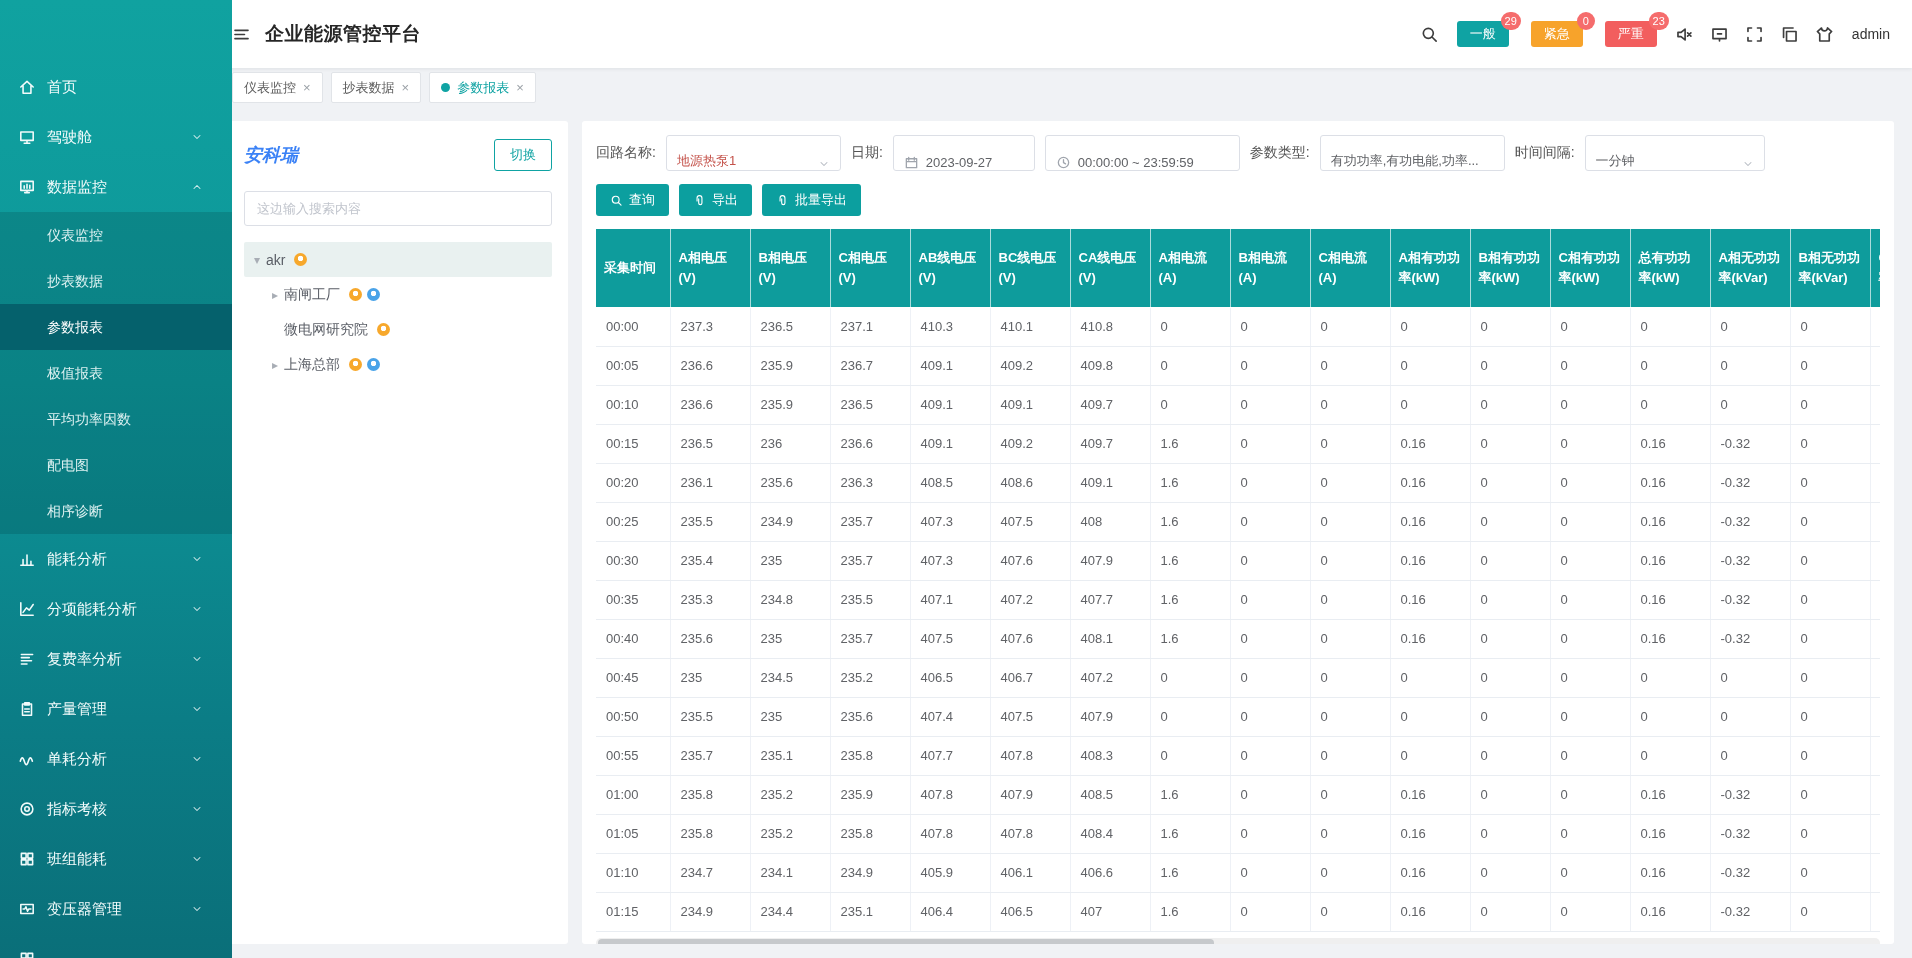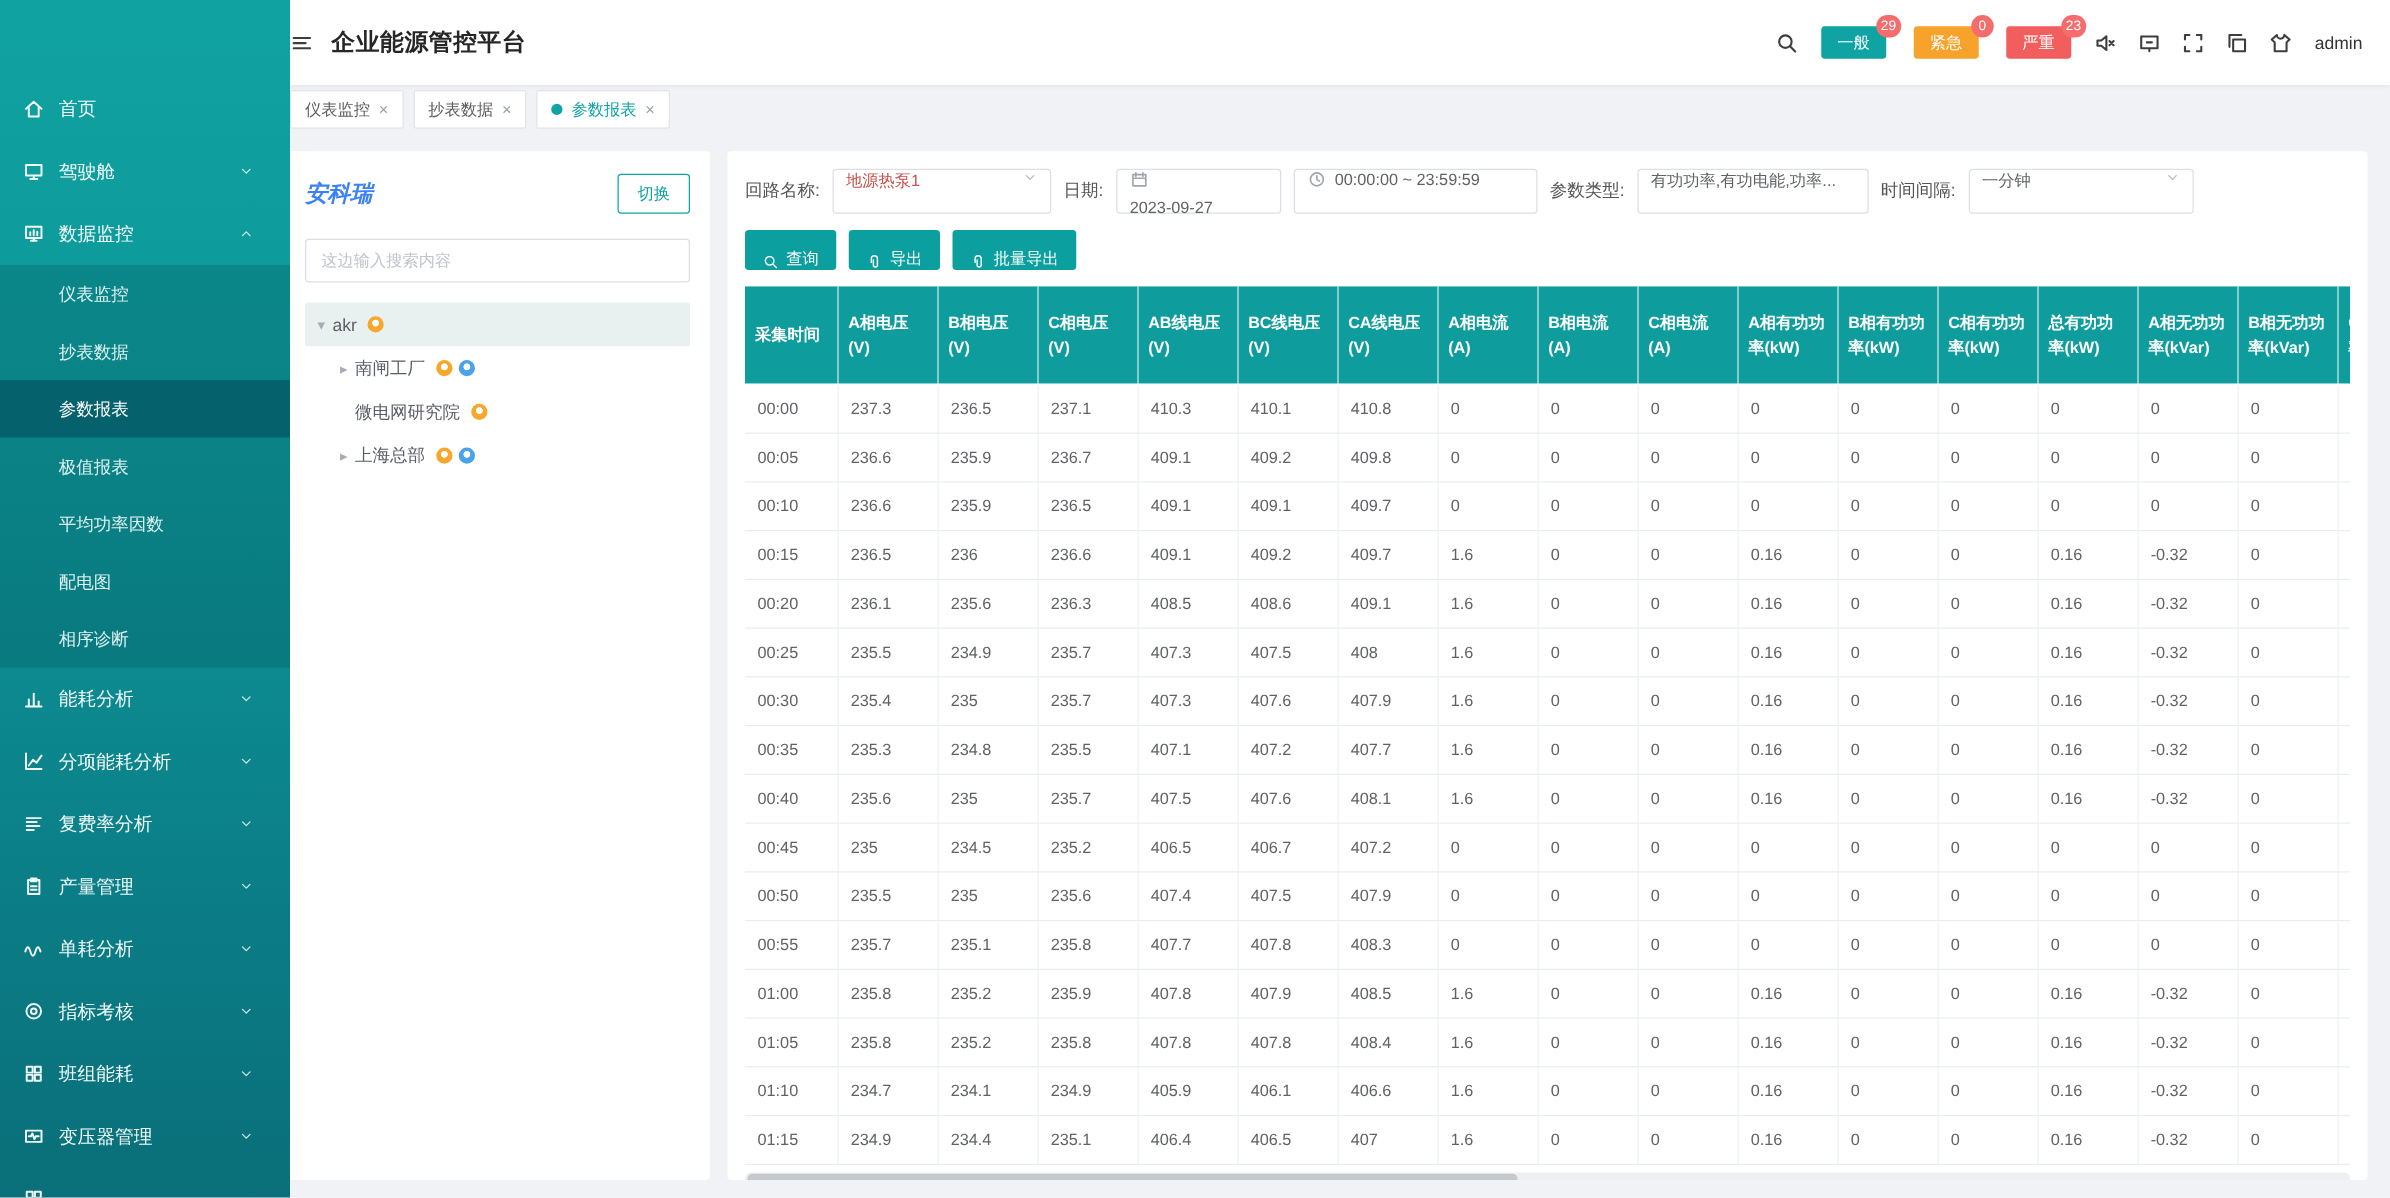--- a/index.html
+++ b/index.html
@@ -50,30 +50,30 @@
   .tree-node.selected{background:#e9f1f0;}
   .caret{width:18px;color:#a8adb5;font-size:12px;flex:none;text-align:center;}
   .node-label{margin-right:4px;}
   .nb{width:13px;height:13px;border-radius:50%;margin-left:5px;display:inline-block;flex:none;}
   .nb-orange{background:radial-gradient(circle at 50% 42%,#fff 0 2.5px,#f7a82c 3px);}
   .nb-blue{background:radial-gradient(circle at 50% 42%,#fff 0 2.5px,#4aa3e8 3px);}
 
   
   .filter-row{display:flex;align-items:center;gap:10px;font-size:14px;color:#555;white-space:nowrap;}
   .f-label{flex:none;}
-  .f-box{height:36px;border:1px solid #dcdfe6;border-radius:3px;display:flex;align-items:flex-start;padding:0 10px;font-size:13px;color:#606266;background:#fff;gap:7px;cursor:pointer;flex:none;}
+  .f-box{height:36px;border:1px solid #dcdfe6;border-radius:3px;display:flex;align-items:flex-end;padding:0 10px;font-size:13px;color:#606266;background:#fff;gap:7px;cursor:pointer;flex:none;}
   .f-select{justify-content:space-between;}
   .f-ic{width:15px;height:15px;color:#a0a5ad;flex:none;}
   .sel-ic{width:12px;height:12px;color:#b5bac2;flex:none;}
   .circuit-value{color:#c4524a;}
-  .w175{width:175px;} .w150{width:132px;flex-direction:column;} .w195{width:195px;} .w185{width:185px;} .w180{width:180px;}
+  .w175{width:175px;} .w150{width:142px;} .w195{width:195px;} .w185{width:185px;} .w180{width:180px;}
   .ellip{overflow:hidden;text-overflow:ellipsis;}
 
   .btn-row{margin-top:13px;display:flex;gap:10px;}
-  .btn{height:32px;background:#0c9f9f;color:#fff;border:none;border-radius:3px;padding:0 14px;font-size:13px;display:inline-flex;align-items:flex-end;gap:6px;cursor:pointer;}
+  .btn{height:32px;background:#0c9f9f;color:#fff;border:none;border-radius:3px;padding:0 14px;font-size:13px;display:inline-flex;align-items:center;gap:6px;cursor:pointer;}
   .btn-ic{width:13px;height:13px;flex:none;}
 
   
   .table-wrap{margin-top:13px;overflow:hidden;flex:none;}
   table{border-collapse:collapse;table-layout:fixed;width:1354px;}
   th{background:#0e9c9c;color:#fff;font-size:13px;font-weight:bold;border-right:1px solid rgba(255,255,255,.65);border-bottom:1px solid rgba(255,255,255,.65);
      padding:6px 8px;text-align:left;height:78px;vertical-align:middle;line-height:1.5;word-break:break-all;}
   td{font-size:13px;color:#606266;border-right:1px solid #eef1f6;border-bottom:1px solid #e9edf2;padding:0 10px;height:39px;background:#fff;word-break:break-all;}
 
   .hscroll{height:10px;background:#efefef;border-radius:5px;margin-top:6px;position:relative;flex:none;}

